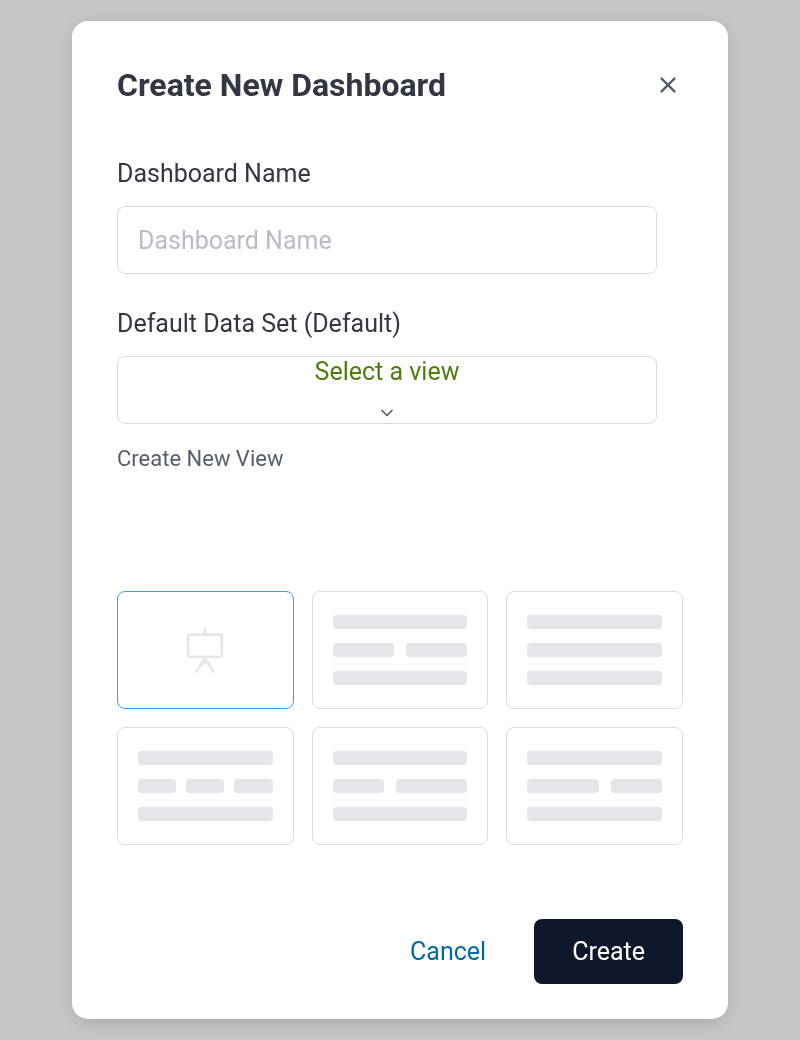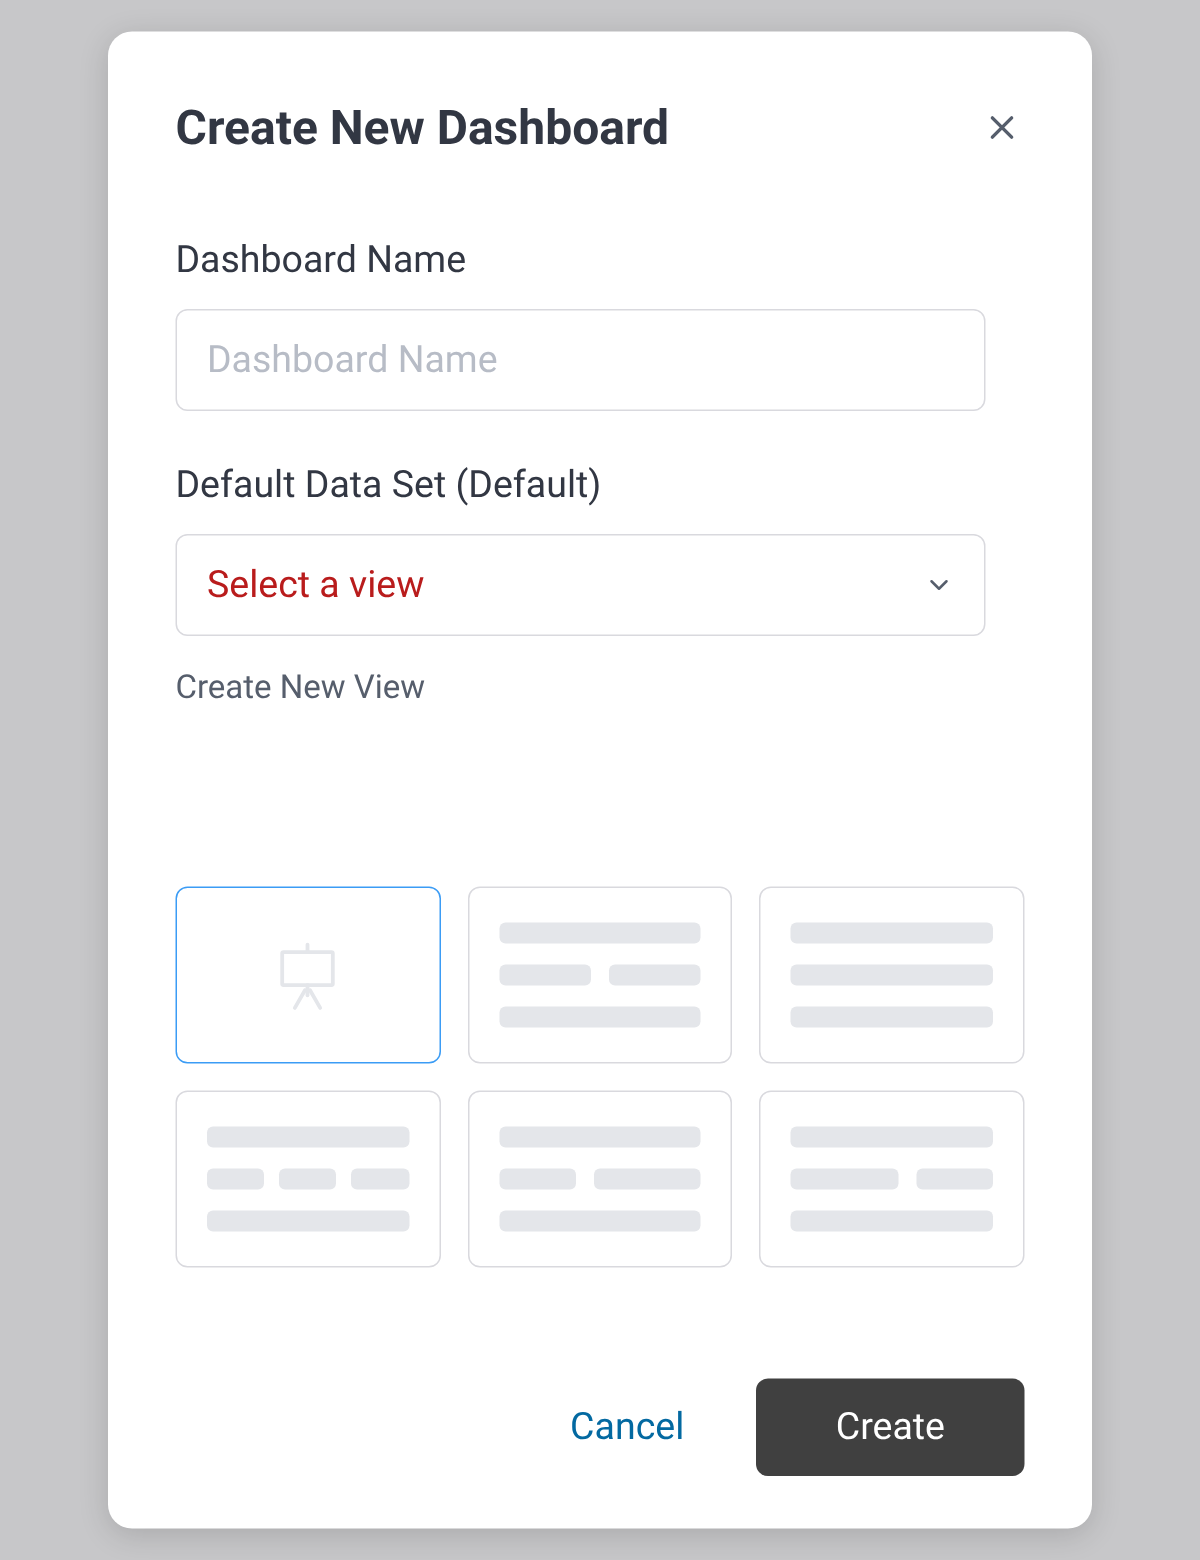--- a/index.html
+++ b/index.html
@@ -90,23 +90,24 @@
     .select-wrapper {
       width: 540px;
       height: 68px;
       border: 1px solid #d9d9de;
       border-radius: 8px;
       padding: 0 20px;
       display: flex;
       align-items: center;
       justify-content: space-between;
       cursor: pointer;
-      color: #b91c1c;
+      color: #4d7c0f;
       font-size: 25px;
       background: #fff;
+      flex-direction: column;
     }
     
     .select-wrapper svg {
       width: 20px;
       height: 20px;
       color: #565e6c;
       stroke: currentColor;
     }
     
     .create-view-link {
@@ -223,25 +224,25 @@
       background: none;
       border: none;
       color: #0369a1;
       font-size: 25px;
       cursor: pointer;
       padding: 10px 18px;
       font-family: inherit;
     }
     
     .btn-create {
-      background: #404040;
+      background: #0f172a;
       border: none;
       color: #fff;
       font-size: 25px;
-      padding: 18px 53px;
+      padding: 18px 38px;
       border-radius: 8px;
       cursor: pointer;
       font-family: inherit;
     }
   </style>
 </head>
 <body>
 
 <div class="modal">
 

